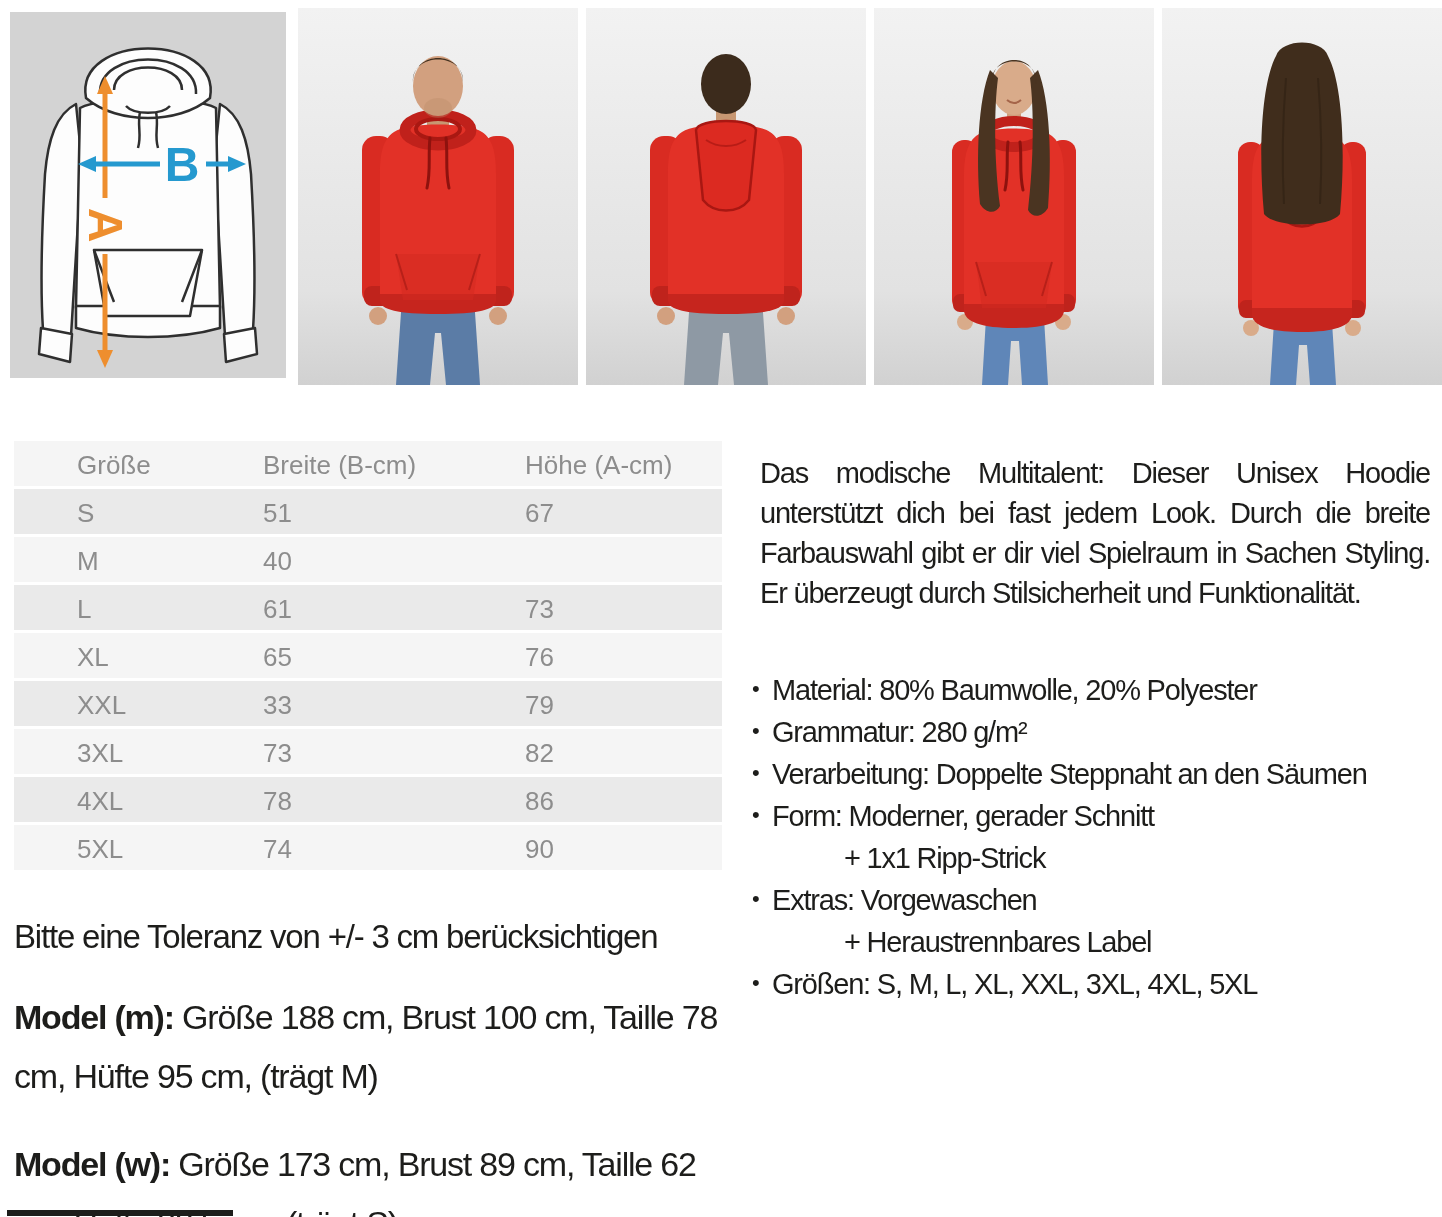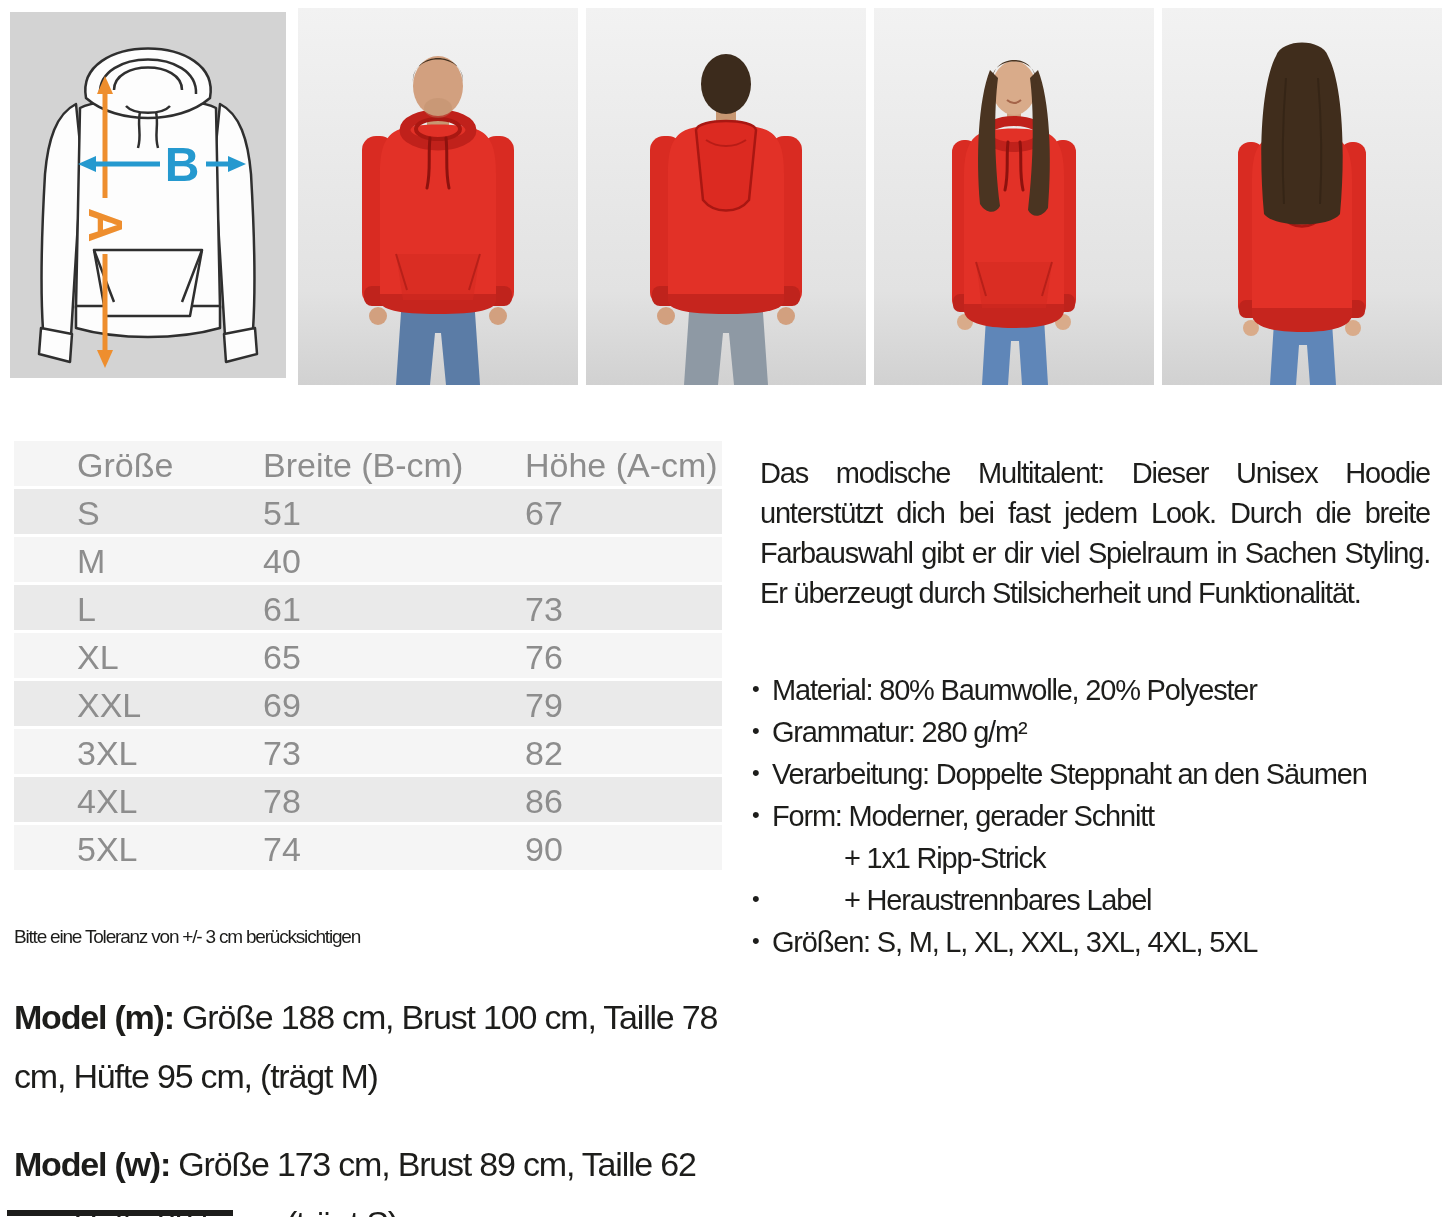--- a/index.html
+++ b/index.html
@@ -14,30 +14,30 @@
   .gallery { position:absolute; left:10px; top:8px; width:1432px; height:377px; display:flex; }
   figure { margin:0; padding:0; }
   .tile { flex:0 0 auto; }
   .tile.diagram { width:276px; height:366px; margin-top:4px; margin-right:12px; background:#d3d3d3; }
   .tile.photo { width:280px; height:377px; margin-right:8px; }
   .tile.photo:last-child { margin-right:0; }
   .tile svg { display:block; width:100%; height:100%; }
 
   
   .left-col { position:absolute; left:14px; top:441px; width:720px; }
-  .size-table { width:708px; font-size:34px; color:#8d8d8d; }
+  .size-table { width:708px; font-size:26px; color:#8d8d8d; }
   .st-row {
     display:grid; grid-template-columns:249px 262px 1fr;
     height:48px; line-height:48px;
     background:#f5f5f5; border-bottom:3px solid #ffffff;
   }
   .st-row.alt { background:#eaeaea; }
   .st-row .c1 { padding-left:63px; }
 
-  .tolerance { margin:46px 0 0 0; font-size:19px; line-height:36px; letter-spacing:-1.2px; }
+  .tolerance { margin:46px 0 0 0; font-size:33px; line-height:36px; letter-spacing:-1.2px; }
   .model-note { margin:33px 0 0 0; font-size:34px; line-height:59px; letter-spacing:-1.2px; }
   .model-note + .model-note { margin-top:29px; }
   .model-note strong { font-weight:bold; }
 
   
   .right-col { position:absolute; left:748px; top:441px; width:694px; }
   .desc { margin:12px; font-size:29px; line-height:40px; letter-spacing:-1.2px; text-align:justify; }
   .specs { margin-top:56px; font-size:29px; line-height:42px; letter-spacing:-1.2px; }
   .spec { position:relative; padding-left:24px; }
   .spec .dot { position:absolute; left:4px; top:-1px; font-size:22px; }
@@ -228,21 +228,21 @@
       <div class="c2">61</div>
       <div class="c3">73</div>
     </div>
     <div class="st-row">
       <div class="c1">XL</div>
       <div class="c2">65</div>
       <div class="c3">76</div>
     </div>
     <div class="st-row alt">
       <div class="c1">XXL</div>
-      <div class="c2">69</div>
+      <div class="c2">33</div>
       <div class="c3">79</div>
     </div>
     <div class="st-row">
       <div class="c1">3XL</div>
       <div class="c2">73</div>
       <div class="c3">82</div>
     </div>
     <div class="st-row alt">
       <div class="c1">4XL</div>
       <div class="c2">78</div>
@@ -278,20 +278,21 @@
       <span class="dot">•</span>
       <span>Verarbeitung: Doppelte Steppnaht an den Säumen</span>
     </div>
     <div class="spec">
       <span class="dot">•</span>
       <span>Form: Moderner, gerader Schnitt</span>
       <div class="spec-sub">+ 1x1 Ripp-Strick</div>
     </div>
     <div class="spec">
       <span class="dot">•</span>
+      <span>Extras: Vorgewaschen</span>
       <div class="spec-sub">+ Heraustrennbares Label</div>
     </div>
     <div class="spec">
       <span class="dot">•</span>
       <span>Größen:  S, M, L, XL, XXL, 3XL, 4XL, 5XL</span>
     </div>
   </div>
 </section>
 
 <div class="crop-fragment"></div>

